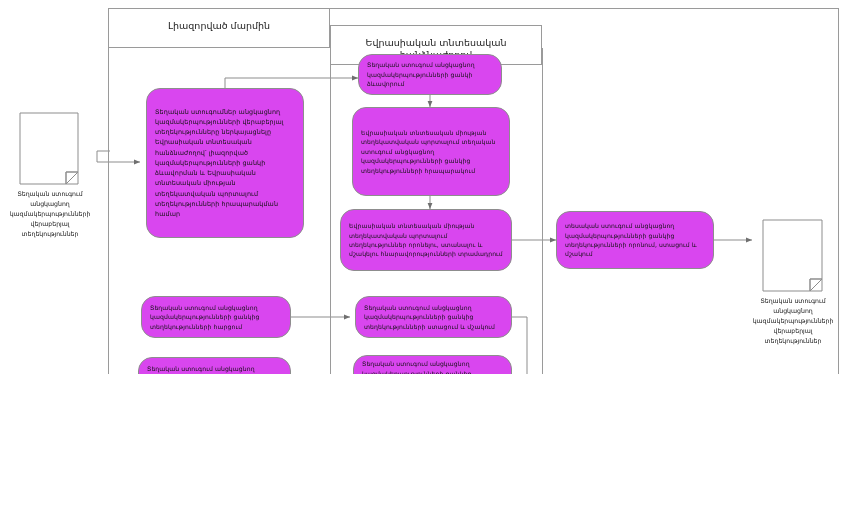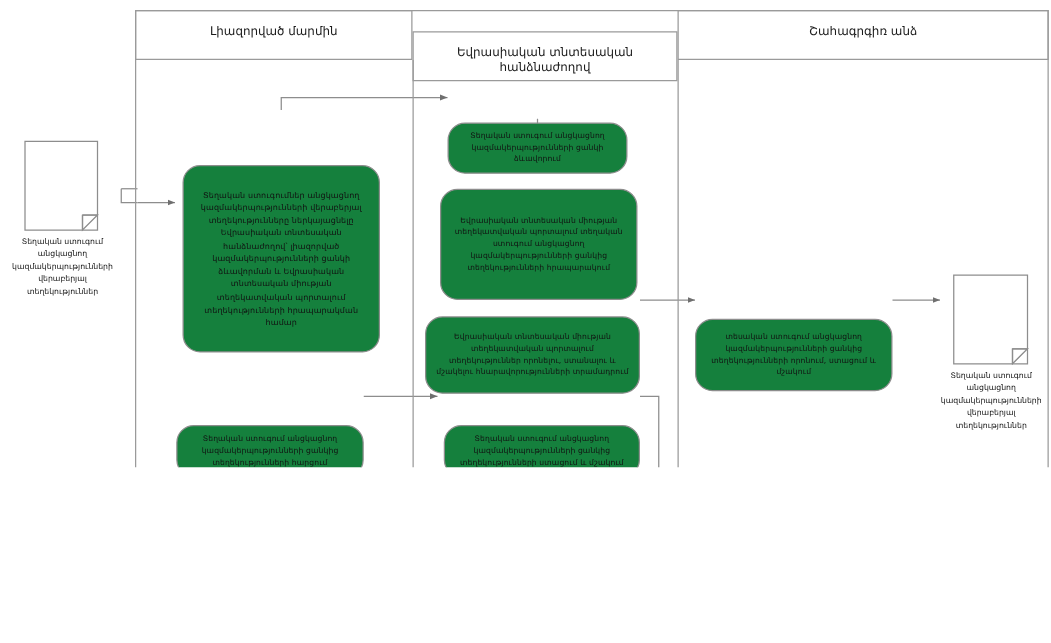--- a/index.html
+++ b/index.html
@@ -43,31 +43,30 @@
     color: #1a1a1a;
     text-align: center;
     line-height: 1.25;
   }
   
   .node {
     position: absolute;
     box-sizing: border-box;
     border: 1px solid #8d8d8d;
     border-radius: 14px;
-    background: #15803d;
+    background: #d946ef;
     display: flex;
     align-items: center;
     justify-content: center;
-    text-align: center;
+    text-align: left;
     padding: 5px 8px;
     font-size: 6.1px;
     line-height: 1.55;
     color: #111111;
     letter-spacing: 0.1px;
-    margin-top: 44px;
   }
   .node.big { font-size: 6.4px; line-height: 1.6; }
   .doc-caption {
     position: absolute;
     text-align: center;
     font-size: 6.2px;
     line-height: 1.6;
     color: #111111;
   }
   
@@ -130,21 +129,20 @@
       <path d="M462,447 L462,468"></path>
       <path d="M398,468 A32,7 0 0 0 462,468"></path>
       <ellipse cx="430" cy="451" rx="32" ry="7"></ellipse>
     </g>
   </svg>
 
   <div class="lane-frame" style="left:108px; top:8px; width:731px; height:412px;"></div>
 
   <div class="lane-header" style="left:108px; top:8px; width:222px; height:40px;">Լիազորված մարմին</div>
   <div class="lane-header" style="left:330px; top:25px; width:212px; height:40px;">Եվրասիական տնտեսական հանձնաժողով</div>
-  <div class="lane-header" style="left:542px; top:8px; width:297px; height:40px;">Շահագրգիռ անձ</div>
 
   <div style="position:absolute;left:330px;top:48px;width:1px;height:372px;background:#9a9a9a;"></div>
   <div style="position:absolute;left:542px;top:48px;width:1px;height:372px;background:#9a9a9a;"></div>
 
   <div class="node big" style="left:146px; top:88px; width:158px; height:150px;">Տեղական ստուգումներ անցկացնող կազմակերպությունների վերաբերյալ տեղեկությունները ներկայացնելը Եվրասիական տնտեսական հանձնաժողով՝ լիազորված կազմակերպությունների ցանկի ձևավորման և Եվրասիական տնտեսական միության տեղեկատվական պորտալում տեղեկությունների հրապարակման համար</div>
 
   <div class="node" style="left:358px; top:54px; width:144px; height:41px;">Տեղական ստուգում անցկացնող կազմակերպությունների ցանկի ձևավորում</div>
 
   <div class="node" style="left:352px; top:107px; width:158px; height:89px;">Եվրասիական տնտեսական միության տեղեկատվական պորտալում տեղական ստուգում անցկացնող կազմակերպությունների ցանկից տեղեկությունների հրապարակում</div>
 

